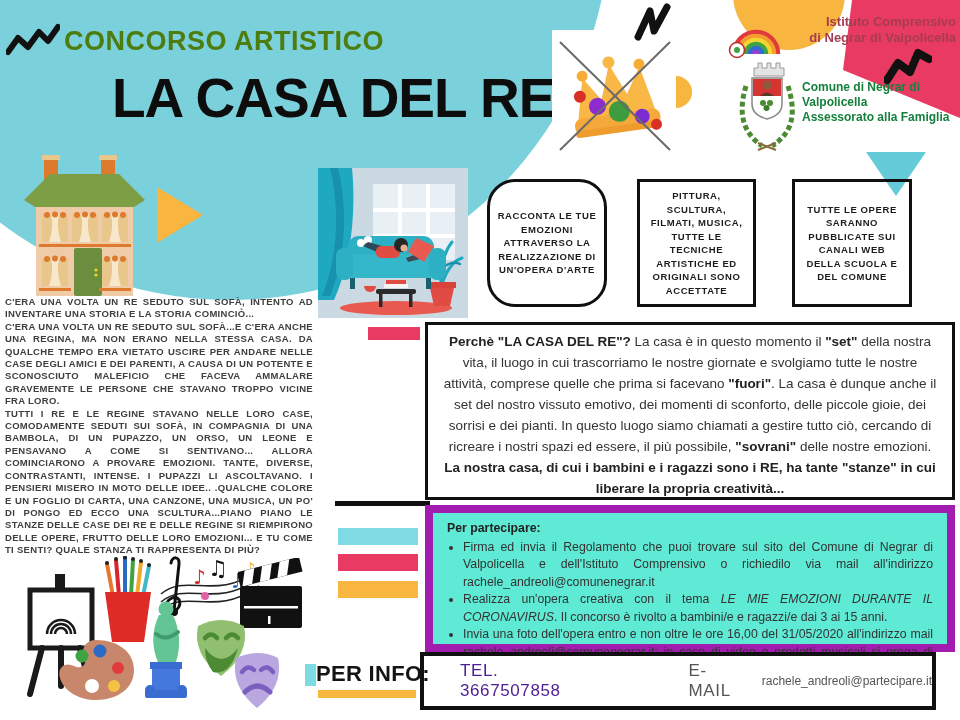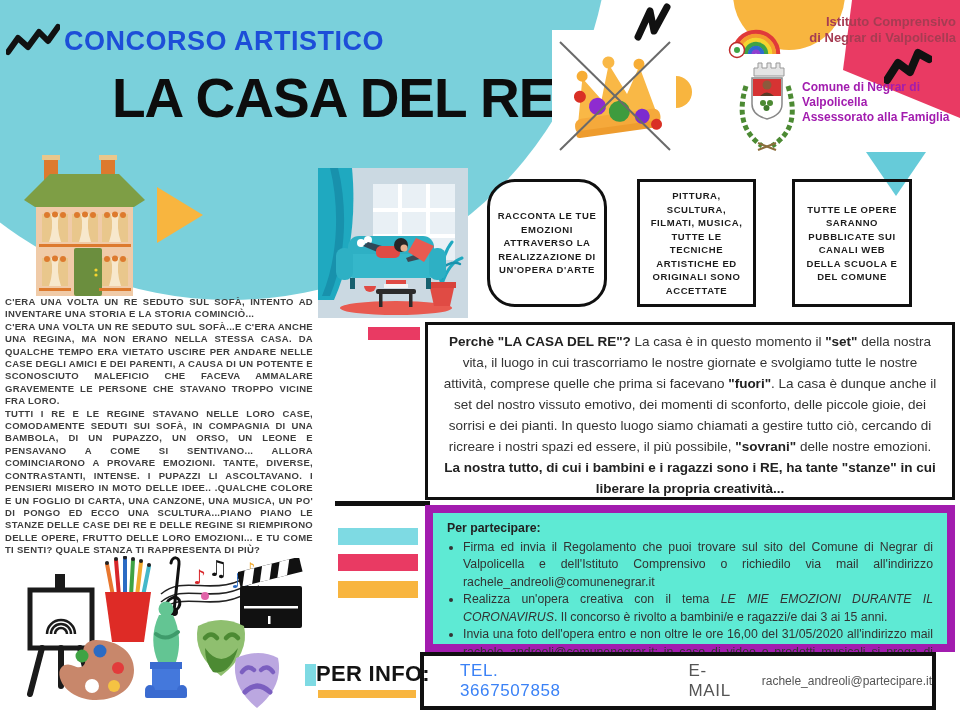--- a/index.html
+++ b/index.html
@@ -6,27 +6,27 @@
   #poster{
     position:relative;width:960px;height:720px;background:#fff;overflow:hidden;
     font-family:"Liberation Sans",sans-serif;color:#111;
   }
   .abs{position:absolute;}
   
   .circle-blue{left:-150px;top:-460px;width:760px;height:760px;border-radius:50%;background:#7AD0DB;}
   .circle-yellow{left:733px;top:-62px;width:112px;height:112px;border-radius:50%;background:#F8B53F;}
   .circle-yellow-small{left:660px;top:76px;width:32px;height:32px;border-radius:50%;background:#F8B53F;z-index:1;}
   
-  .kicker{left:64px;top:26px;font-size:27px;font-weight:800;letter-spacing:.5px;color:#1d4ed8;}
+  .kicker{left:64px;top:26px;font-size:27px;font-weight:800;letter-spacing:.5px;color:#4d7c0f;}
   .big-title{left:112px;top:66px;font-size:55px;font-weight:800;letter-spacing:-1px;color:#0d0d0d;}
   
   .crown-box{left:552px;top:30px;width:124px;height:126px;background:#fff;z-index:2;}
   
   .ist-text{left:786px;top:14px;width:170px;font-size:13px;line-height:16px;font-weight:700;color:#A63C52;z-index:4;text-align:right;}
-  .com-text{left:802px;top:80px;width:150px;font-size:12px;line-height:15px;font-weight:700;color:#a21caf;z-index:4;}
+  .com-text{left:802px;top:80px;width:150px;font-size:12px;line-height:15px;font-weight:700;color:#15803d;z-index:4;}
   
   .story{left:5px;top:296px;width:308px;font-size:9.5px;line-height:12.4px;font-weight:700;
          letter-spacing:.3px;color:#3E3E3E;text-align:justify;}
   .story p{margin:0;}
   
   .info-box{border:3px solid #101010;background:transparent;display:flex;align-items:center;justify-content:center;
             text-align:center;font-weight:800;font-size:9.5px;line-height:13.5px;letter-spacing:.6px;color:#1c1c1c;
             padding:4px 6px;box-sizing:border-box;z-index:3;}
   .box1{left:487px;top:179px;width:120px;height:128px;border-radius:28px;}
   .box2{left:637px;top:179px;width:119px;height:128px;}
@@ -47,21 +47,21 @@
   .bar{width:80px;height:17px;}
   .bar-cyan{left:338px;top:528px;background:#7EDAE3;}
   .bar-pink{left:338px;top:554px;background:#E93A63;}
   .bar-yellow{left:338px;top:581px;background:#F8B53F;}
   .cyan-sliver{left:305px;top:664px;width:11px;height:22px;background:#7EDAE3;}
   
   .per-info{left:316px;top:661px;font-size:22px;font-weight:800;letter-spacing:.3px;color:#141414;z-index:2;}
   .per-info-underline{left:318px;top:690px;width:98px;height:8px;background:#F8B53F;}
   .contact-box{left:420px;top:652px;width:516px;height:58px;border:4px solid #101010;box-sizing:border-box;
                display:flex;align-items:center;background:#fff;}
-  .tel{margin-left:36px;font-size:17px;letter-spacing:.6px;color:#3b82f6;}
+  .tel{margin-left:36px;font-size:17px;letter-spacing:.6px;color:#4c1d95;}
   .email-label{margin-left:92px;font-size:17px;letter-spacing:.6px;color:#555;}
   .email{margin-left:16px;font-size:12px;color:#555;}
   svg{display:block;}
 </style>
 </head>
 <body>
 
 <div id="poster">
 
   <div class="abs circle-blue"></div>
@@ -264,21 +264,21 @@
     <span>PITTURA, SCULTURA, FILMATI, MUSICA, TUTTE LE TECNICHE ARTISTICHE ED ORIGINALI SONO ACCETTATE</span>
   </div>
   <div class="abs info-box box3">
     <span>TUTTE LE OPERE SARANNO PUBBLICATE SUI CANALI WEB DELLA SCUOLA E DEL COMUNE</span>
   </div>
 
   <div class="abs pink-bar"></div>
 
   <div class="abs why-box">
     <span class="b">Perchè  "LA CASA DEL RE"? </span><span>La casa è in questo momento il </span><span class="b">"set"</span><span> della nostra vita, il luogo in cui trascorriamo le nostre giornate e svolgiamo tutte le nostre attività, comprese quelle che prima si facevano </span><span class="b">"fuori"</span><span>. La casa è dunque anche il set del nostro vissuto emotivo, dei momenti di sconforto, delle piccole gioie, dei sorrisi e dei pianti. In questo luogo siamo chiamati a gestire tutto ciò, cercando di ricreare i nostri spazi ed essere, il più possibile, </span><span class="b">"sovrani"</span><span> delle nostre emozioni.</span>
-    <div class="b">La nostra tutto, di cui i bambini e i ragazzi sono i RE, ha tante "stanze" in cui liberare la propria creatività...</div>
+    <div class="b">La nostra casa, di cui i bambini e i ragazzi sono i RE, ha tante "stanze" in cui liberare la propria creatività...</div>
   </div>
 
   <div class="abs part-line"></div>
   <div class="abs part-box">
     <div class="part-title">Per partecipare:</div>
     <ul>
       <li><span>Firma ed invia il Regolamento che puoi trovare sul sito del Comune di Negrar di Valpolicella e dell'Istituto Comprensivo o richiedilo via mail all'indirizzo rachele_andreoli@comunenegrar.it</span></li>
       <li><span>Realizza un'opera creativa con il tema </span><span class="italic">LE MIE EMOZIONI DURANTE IL CORONAVIRUS</span><span>. Il concorso è rivolto a bambini/e e ragazzi/e dai 3 ai 15 anni.</span></li>
       <li><span>Invia una foto dell'opera entro e non oltre le ore 16,00 del 31/05/2020 all'indirizzo mail rachele_andreoli@comunenegrar.it; in caso di video o prodotti musicali si prega di inviare tramite WhatsApp al numero 3667507858.</span></li>
     </ul>

